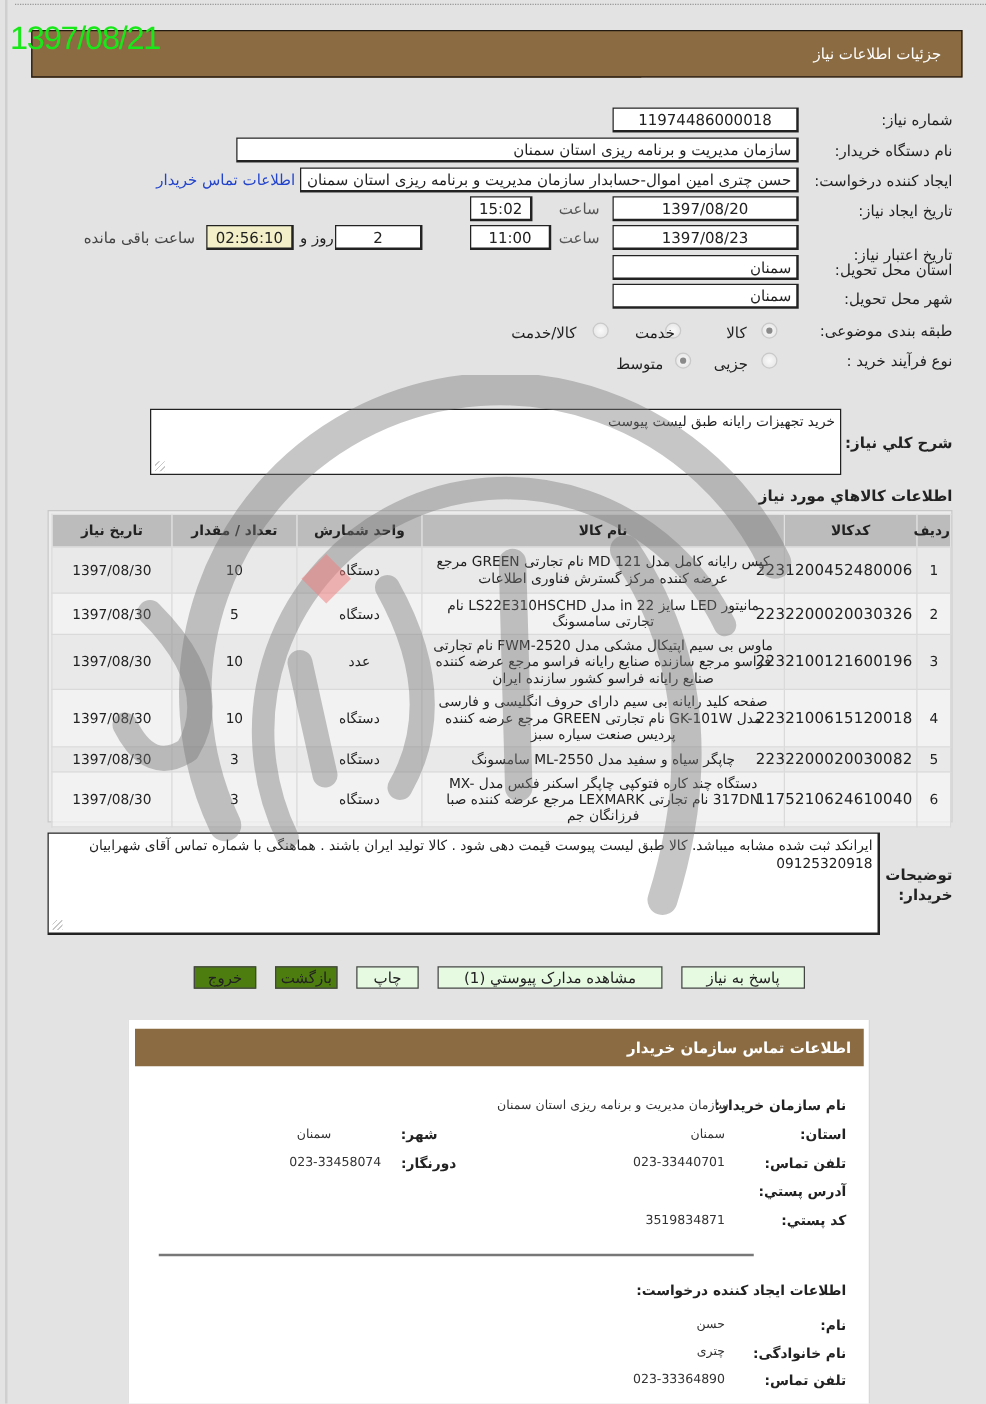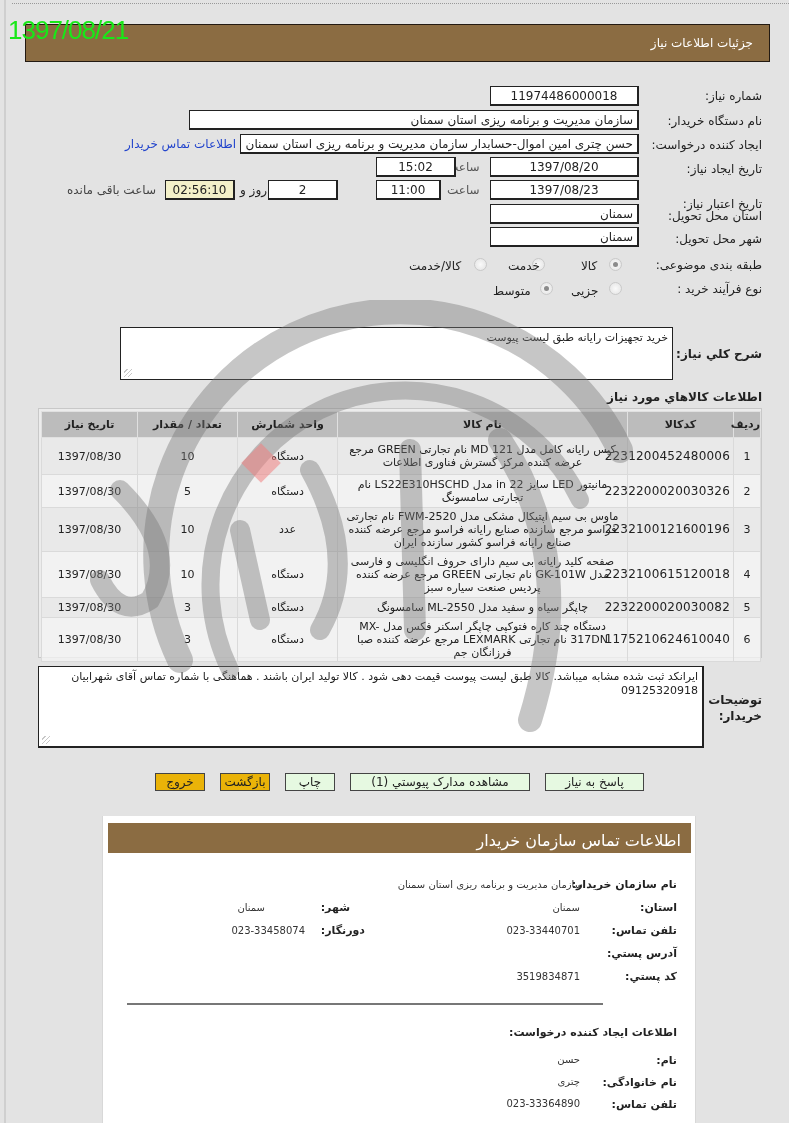--- a/index.html
+++ b/index.html
@@ -73,32 +73,32 @@
   .wm-diamond {
     position: absolute; left: 247px; top: 449px; width: 28px; height: 28px;
     background: rgba(240,130,130,0.55); transform: rotate(45deg); z-index: 4;
   }
   
   .btn {
     position: absolute; height: 18px; border: 1px solid #444; font-size: 12px;
     text-align: center; line-height: 16px; cursor: pointer; white-space: nowrap;
   }
   .btn.green { background: #e6f9e1; }
-  .btn.pink { background: #eab308; }
+  .btn.pink { background: #4d7c0f; }
   
   .panel {
     position: absolute; left: 102px; top: 816px; width: 594px; height: 307px;
     background: #fff; border-left: 1px solid #d8d8d8; border-right: 1px solid #d8d8d8;
   }
   .panel-head {
     position: absolute; left: 5px; top: 7px; width: 583px; height: 30px;
     background: #8b6c42;
   }
   .panel-head-text {
-    position: absolute; right: 10px; top: 8px; color: #fff; font-size: 16px; font-weight: normal;
+    position: absolute; right: 10px; top: 8px; color: #fff; font-size: 12px; font-weight: bold;
   }
   .p-lbl { position: absolute; font-size: 11px; font-weight: bold; white-space: nowrap; direction: rtl; }
   .p-val { position: absolute; font-size: 10px; white-space: nowrap; direction: rtl; color: #333; }
   .p-rule { position: absolute; left: 24px; width: 476px; height: 2px; background: #777; }
 </style>
 </head>
 <body>
 
 <div class="left-rule"></div>
 <div class="top-dots"></div>
@@ -129,21 +129,21 @@
 <span class="lbl" style="right:27px;top:114px;direction:rtl;">نام دستگاه خریدار:</span>
 <div class="box rtl" style="left:189px;top:110px;width:450px;">سازمان مدیریت و برنامه ریزی استان سمنان</div>
 
 <span class="lbl" style="right:27px;top:138px;direction:rtl;">ایجاد کننده درخواست:</span>
 <div class="box rtl" style="left:240px;top:134px;width:399px;">حسن چتری امین اموال-حسابدار سازمان مدیریت و برنامه ریزی استان سمنان</div>
 <span class="link" style="left:125px;top:137px;direction:rtl;">اطلاعات تماس خریدار</span>
 
 <span class="lbl" style="right:27px;top:162px;direction:rtl;">تاریخ ایجاد نیاز:</span>
 <div class="box" style="left:490px;top:157px;width:149px;">1397/08/20</div>
 <span class="lbl" style="left:447px;top:160px;color:#555;">ساعت</span>
-<div class="box" style="left:376px;top:157px;width:80px;">15:02</div>
+<div class="box" style="left:376px;top:157px;width:50px;">15:02</div>
 
 <span class="lbl" style="right:27px;top:185px;direction:rtl;margin-top:12px;">تاریخ اعتبار نیاز:</span>
 <div class="box" style="left:490px;top:180px;width:149px;">1397/08/23</div>
 <span class="lbl" style="left:447px;top:183px;color:#555;">ساعت</span>
 <div class="box" style="left:376px;top:180px;width:65px;">11:00</div>
 <div class="box" style="left:268px;top:180px;width:70px;">2</div>
 <span class="lbl" style="left:240px;top:183px;direction:rtl;">روز و</span>
 <div class="box remain" style="left:165px;top:180px;width:70px;">02:56:10</div>
 <span class="lbl" style="left:67px;top:183px;direction:rtl;color:#444;">ساعت باقی مانده</span>
 

